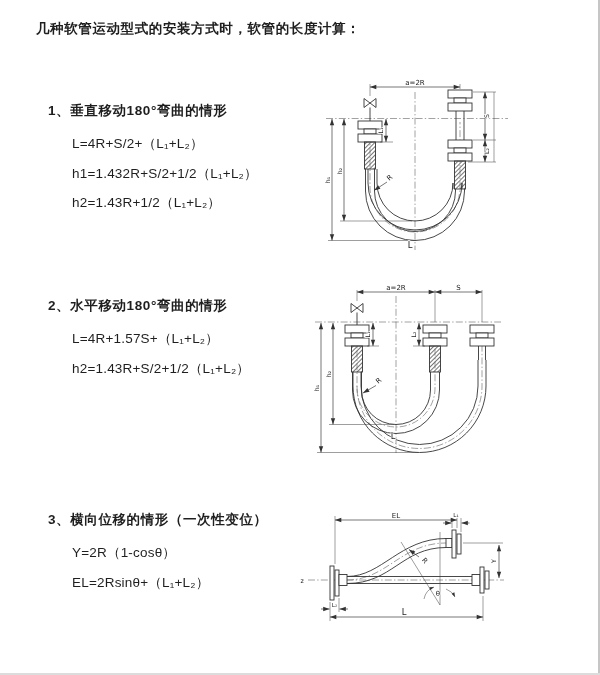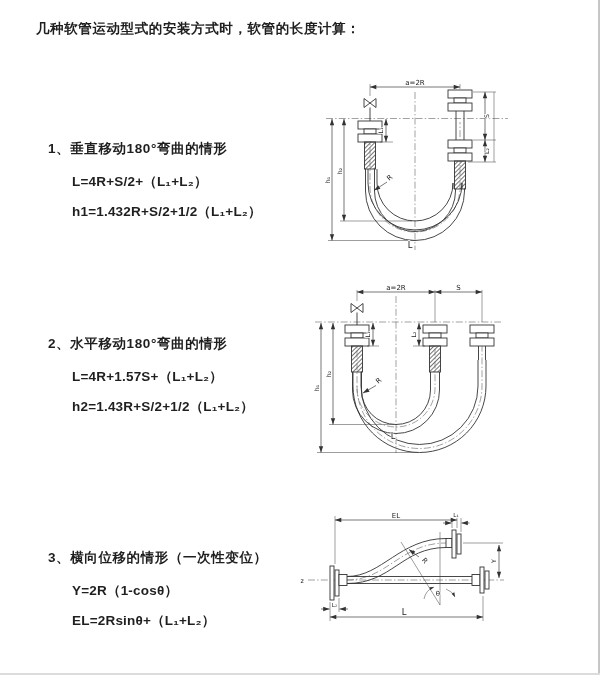--- a/index.html
+++ b/index.html
@@ -3,22 +3,22 @@
 <meta charset="utf-8">
 <style>
   html,body{margin:0;padding:0;background:#ffffff;}
   .page{position:relative;width:600px;height:675px;background:#ffffff;overflow:hidden;
         font-family:"Liberation Sans","DejaVu Sans",sans-serif;color:#1f1f1f;}
   .edge-right{position:absolute;right:0;top:0;width:2px;height:100%;background:#c6c6c6;}
   .edge-bottom{position:absolute;left:0;bottom:0;width:100%;height:2px;background:#dcdcdc;}
   .title{position:absolute;left:36px;top:20px;margin:0;font-size:13.5px;font-weight:700;
          letter-spacing:0.6px;white-space:nowrap;}
   .sec{position:absolute;left:48px;width:280px;}
-  .sec-head{font-size:13.5px;font-weight:700;letter-spacing:0.6px;white-space:nowrap;margin-bottom:9px;margin-top:38px;}
-  .formula{font-size:13.5px;font-weight:700;letter-spacing:0.2px;margin-left:24px;
+  .sec-head{font-size:13.5px;font-weight:700;letter-spacing:0.6px;white-space:nowrap;margin-bottom:9px;}
+  .formula{font-size:13.5px;font-weight:400;letter-spacing:0.2px;margin-left:24px;
            line-height:29.5px;white-space:nowrap;}
   .dia{position:absolute;}
   
   .dw{stroke:#333;stroke-width:0.9;fill:none;}
   .dw rect{fill:#ffffff;}
   .dw rect.hatch1{fill:url(#hp1);}
   .dw rect.hatch2{fill:url(#hp2);}
   .cl{stroke:#555;stroke-width:0.55;fill:none;stroke-dasharray:7 2.2 1.4 2.2;}
   .dim{stroke:#3c3c3c;stroke-width:0.7;fill:none;}
   .ext{stroke:#3c3c3c;stroke-width:0.5;fill:none;}
@@ -34,20 +34,21 @@
 <div class="page">
 
   <h1 class="title">几种软管运动型式的安装方式时，软管的长度计算：</h1>
 
   <section class="sec" style="top:102px">
     <div class="sec-head">
       <span>1、</span><span>垂直移动180°弯曲的情形</span>
     </div>
     <div class="formula">L=4R+S/2+（L₁+L₂）</div>
     <div class="formula">h1=1.432R+S/2+1/2（L₁+L₂）</div>
+    <div class="formula">h2=1.43R+1/2（L₁+L₂）</div>
   </section>
 
   <section class="sec" style="top:297px">
     <div class="sec-head">
       <span>2、</span><span>水平移动180°弯曲的情形</span>
     </div>
     <div class="formula">L=4R+1.57S+（L₁+L₂）</div>
     <div class="formula">h2=1.43R+S/2+1/2（L₁+L₂）</div>
   </section>
 

